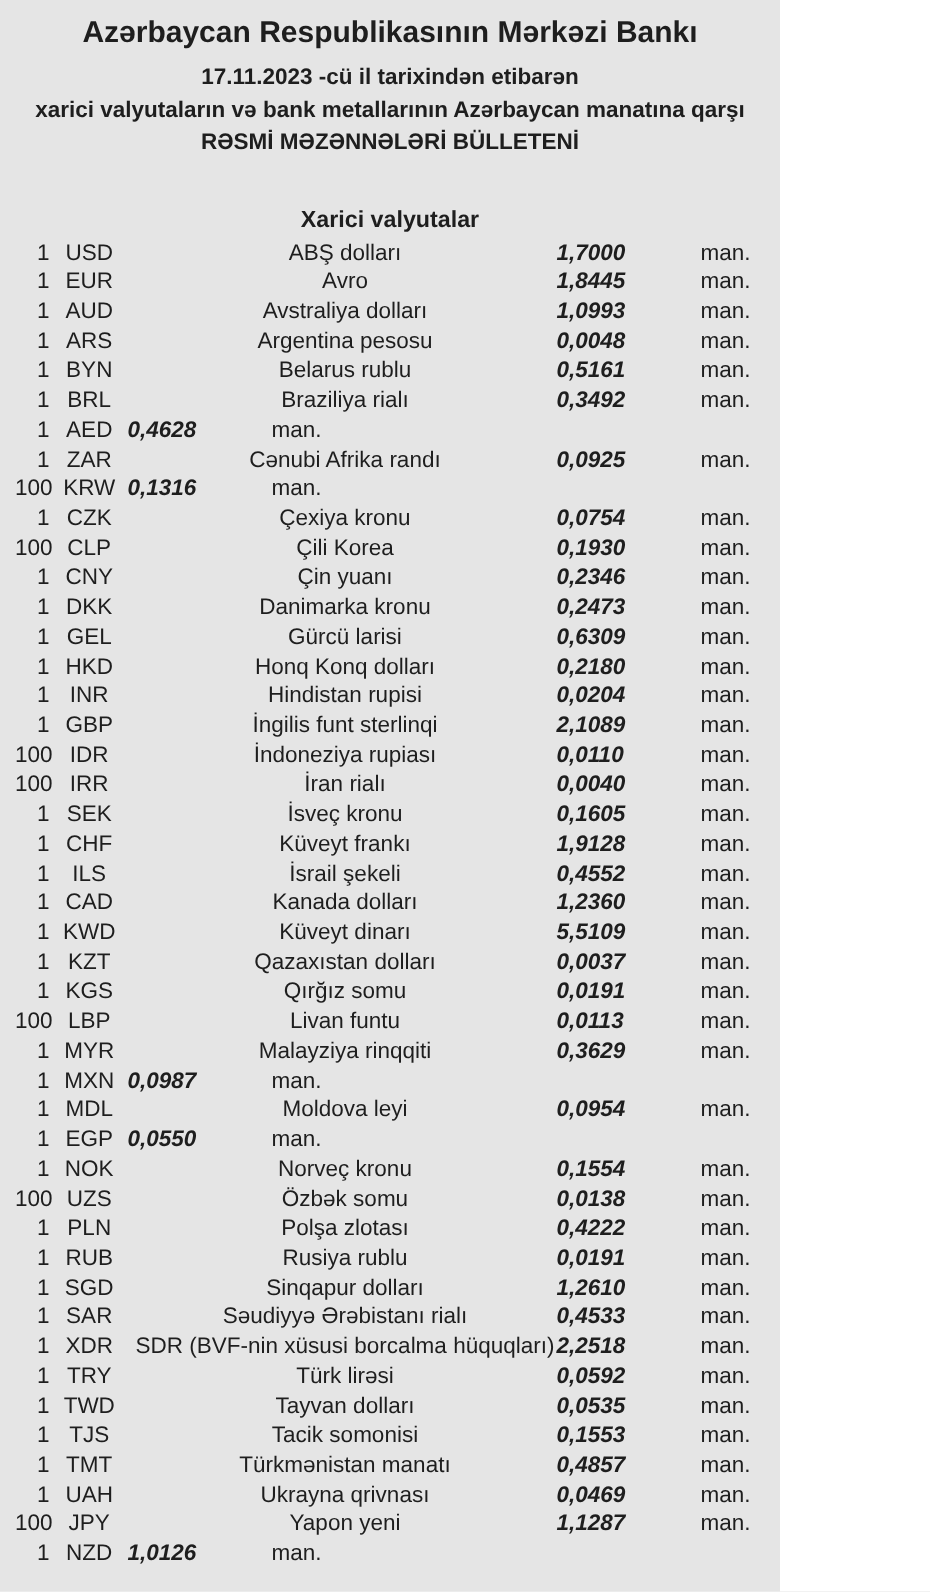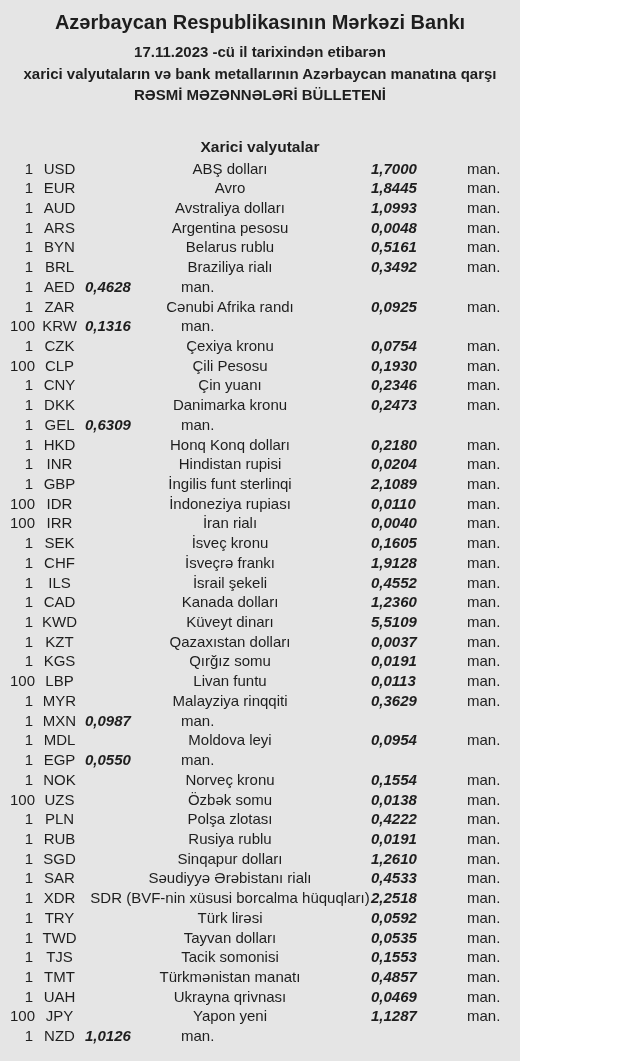--- a/index.html
+++ b/index.html
@@ -169,21 +169,21 @@
     <span class="qty">1</span>
     <span class="code">CZK</span>
     <span class="name">Çexiya kronu</span>
     <span class="rate">0,0754</span>
     <span class="man">man.</span>
   </div>
 
   <div class="row">
     <span class="qty">100</span>
     <span class="code">CLP</span>
-    <span class="name">Çili Pesosu</span>
+    <span class="name">Çili Korea</span>
     <span class="rate">0,1930</span>
     <span class="man">man.</span>
   </div>
 
   <div class="row">
     <span class="qty">1</span>
     <span class="code">CNY</span>
     <span class="name">Çin yuanı</span>
     <span class="rate">0,2346</span>
     <span class="man">man.</span>
@@ -193,20 +193,21 @@
     <span class="qty">1</span>
     <span class="code">DKK</span>
     <span class="name">Danimarka kronu</span>
     <span class="rate">0,2473</span>
     <span class="man">man.</span>
   </div>
 
   <div class="row">
     <span class="qty">1</span>
     <span class="code">GEL</span>
+    <span class="name">Gürcü larisi</span>
     <span class="rate">0,6309</span>
     <span class="man">man.</span>
   </div>
 
   <div class="row">
     <span class="qty">1</span>
     <span class="code">HKD</span>
     <span class="name">Honq Konq dolları</span>
     <span class="rate">0,2180</span>
     <span class="man">man.</span>
@@ -248,21 +249,21 @@
     <span class="qty">1</span>
     <span class="code">SEK</span>
     <span class="name">İsveç kronu</span>
     <span class="rate">0,1605</span>
     <span class="man">man.</span>
   </div>
 
   <div class="row">
     <span class="qty">1</span>
     <span class="code">CHF</span>
-    <span class="name">İsveçrə frankı</span>
+    <span class="name">Küveyt frankı</span>
     <span class="rate">1,9128</span>
     <span class="man">man.</span>
   </div>
 
   <div class="row">
     <span class="qty">1</span>
     <span class="code">ILS</span>
     <span class="name">İsrail şekeli</span>
     <span class="rate">0,4552</span>
     <span class="man">man.</span>

